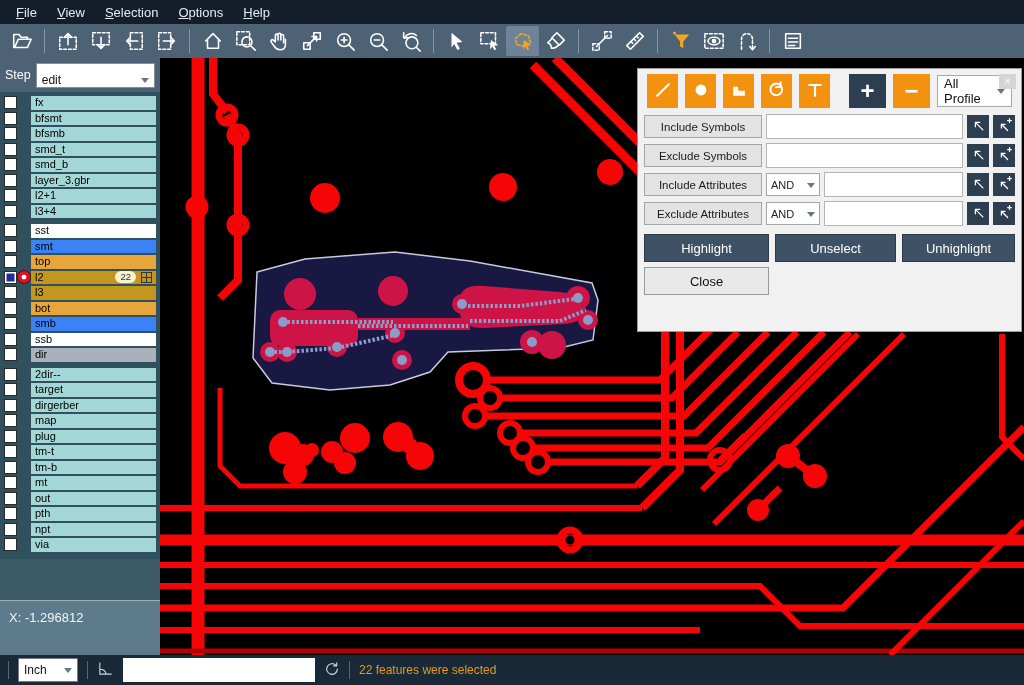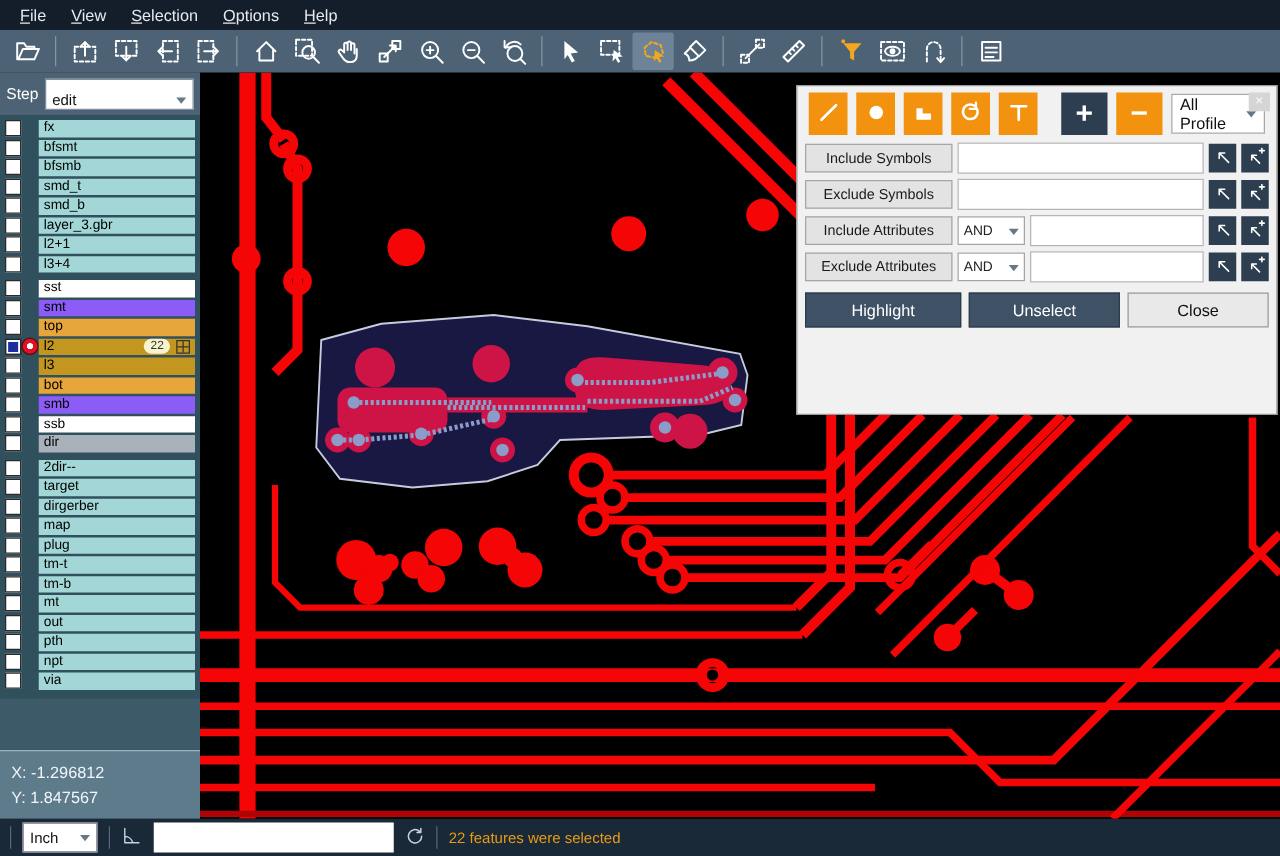--- a/index.html
+++ b/index.html
@@ -29,21 +29,21 @@
   .layers{padding-top:3px;background:#31505e;padding-bottom:2px}
   .lgroup{margin-bottom:4px}
   .lrow{display:flex;align-items:center;height:15.5px;position:relative}
   .cb{width:11px;height:11px;background:#fff;border:1.5px solid #2a2a2a;margin-left:4px;flex:none}
   .cb.checked{background:#1d2f9e;box-shadow:inset 0 0 0 1.5px #fff}
   .sp{width:14px;flex:none;display:flex;align-items:center;justify-content:center}
   .marker{width:12px;height:12px;border-radius:50%;border:1px solid #5a0a0a;
           background:radial-gradient(circle at 50% 50%,#fff 0 2.4px,#e01122 2.6px)}
   .lname{flex:1;height:13.5px;font-size:11px;line-height:13px;padding:0 4px;color:#000;
          margin-right:4px;display:flex;align-items:center;min-width:0}
-  .c-cyan{background:#a3d6d6}.c-white{background:#fff}.c-green{background:#8b5cf6}
+  .c-cyan{background:#a3d6d6}.c-white{background:#fff}.c-green{background:#3b82f6}
   .c-amber{background:#e7a63b}.c-gold{background:#c3971f}.c-gray{background:#a9b2ba}
   .badge{margin-left:auto;background:#f7f3cf;border-radius:7px;font-size:9.5px;color:#333;
          padding:0 5px;height:12px;line-height:12px}
   .gridico{width:9px;height:9px;border:1px solid #333;margin-left:5px;flex:none;
            background:linear-gradient(#333,#333) center/9px 1px no-repeat,
                       linear-gradient(#333,#333) center/1px 9px no-repeat}
   .xy{position:absolute;left:0;bottom:30px;width:160px;height:55px;background:#5d7b8b;
       border-top:1px solid #9db1bd;color:#f1f6f9;font-size:13px;padding:7px 9px;
       box-sizing:border-box;line-height:20px;z-index:6}
   
@@ -618,21 +618,20 @@
           <span class="lname c-cyan">
             <span>via</span>
           </span>
         </div>
       </div>
     </div>
 </div>
 
 <div class="xy">
   <div>X: -1.296812</div>
-  <div>Y: 1.847567</div>
 </div>
 
 <div class="dialog">
   <div class="dlg-close">×</div>
   <div class="toolsrow" id="dlgtools">
       <div class="tool ">
         <span><svg width="20" height="20" viewBox="0 0 24 24" fill="none" stroke="currentColor" stroke-width="1.7" stroke-linecap="round" stroke-linejoin="round">
             <path d="M5 19L19 5" stroke-width="2.6"></path>
           </svg></span>
       </div>
@@ -730,20 +729,21 @@
         <div class="abtn">
           <span><svg width="15" height="15" viewBox="0 0 24 24" fill="none" stroke="currentColor" stroke-width="1.7" stroke-linecap="round" stroke-linejoin="round">
               <path d="M17 20L7 10M7 16v-6h6M17 4h6M20 1v6" stroke-width="2"></path>
             </svg></span>
         </div>
       </div>
     </div>
   <div class="actions" id="dlgactions">
       <div class="act act-dark">Highlight</div>
       <div class="act act-dark">Unselect</div>
+      <div class="act act-dark">Unhighlight</div>
       <div class="act act-light">Close</div>
     </div>
 </div>
 
 <div class="statusbar">
   <span class="ssep"></span>
   <div class="unitsel">
     <span>Inch</span>
     <span class="chev"></span>
   </div>

